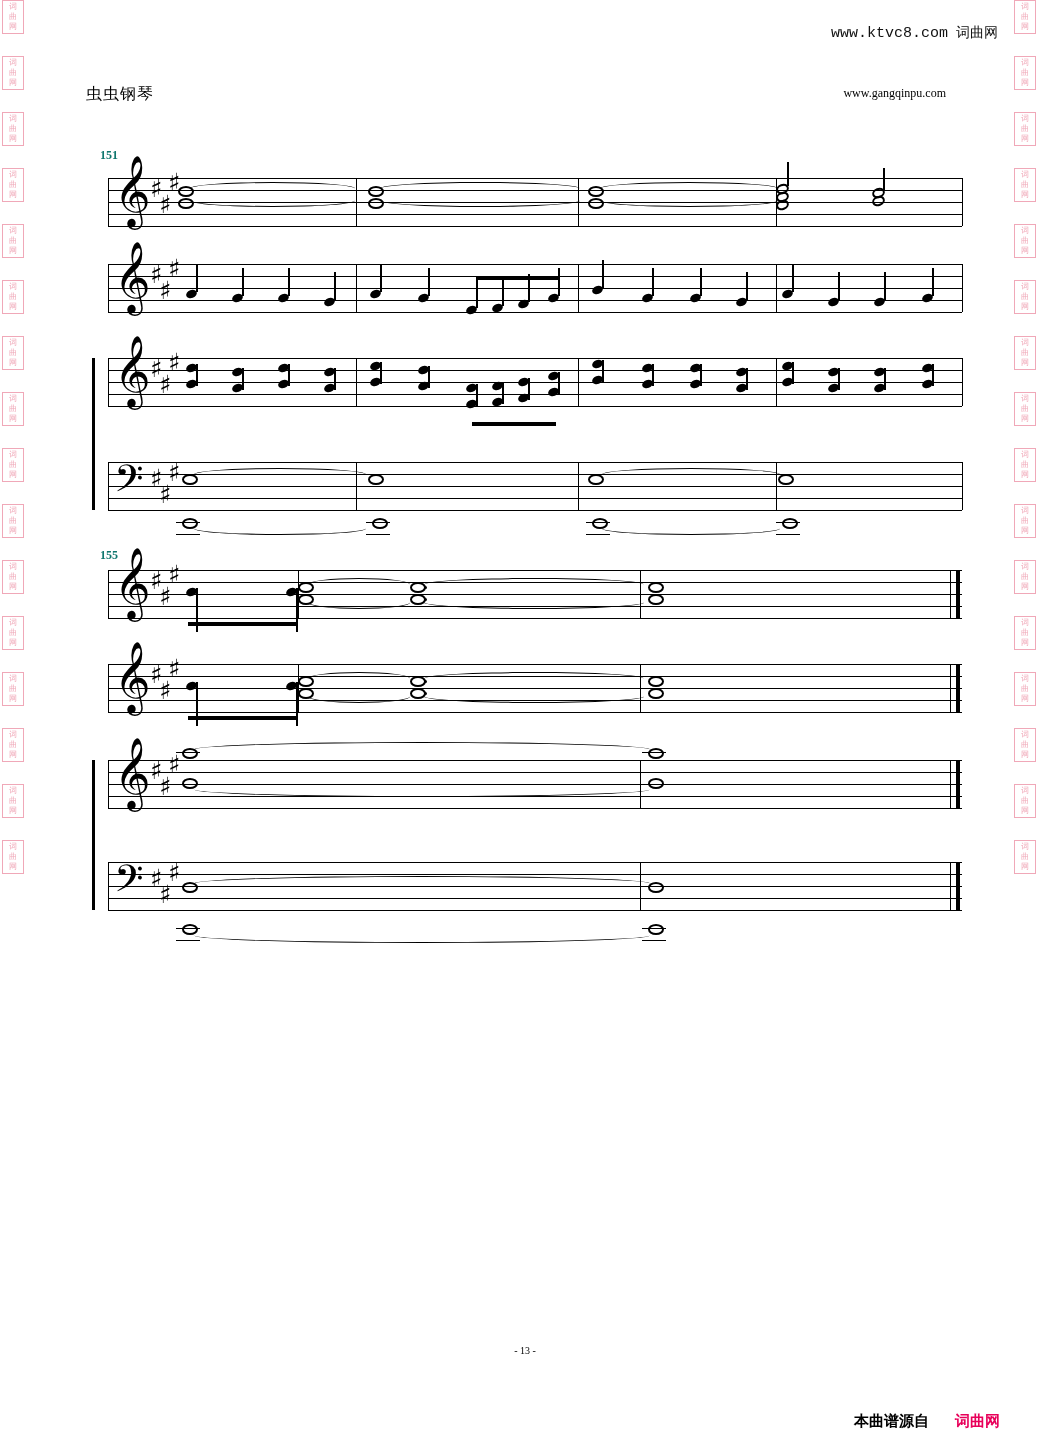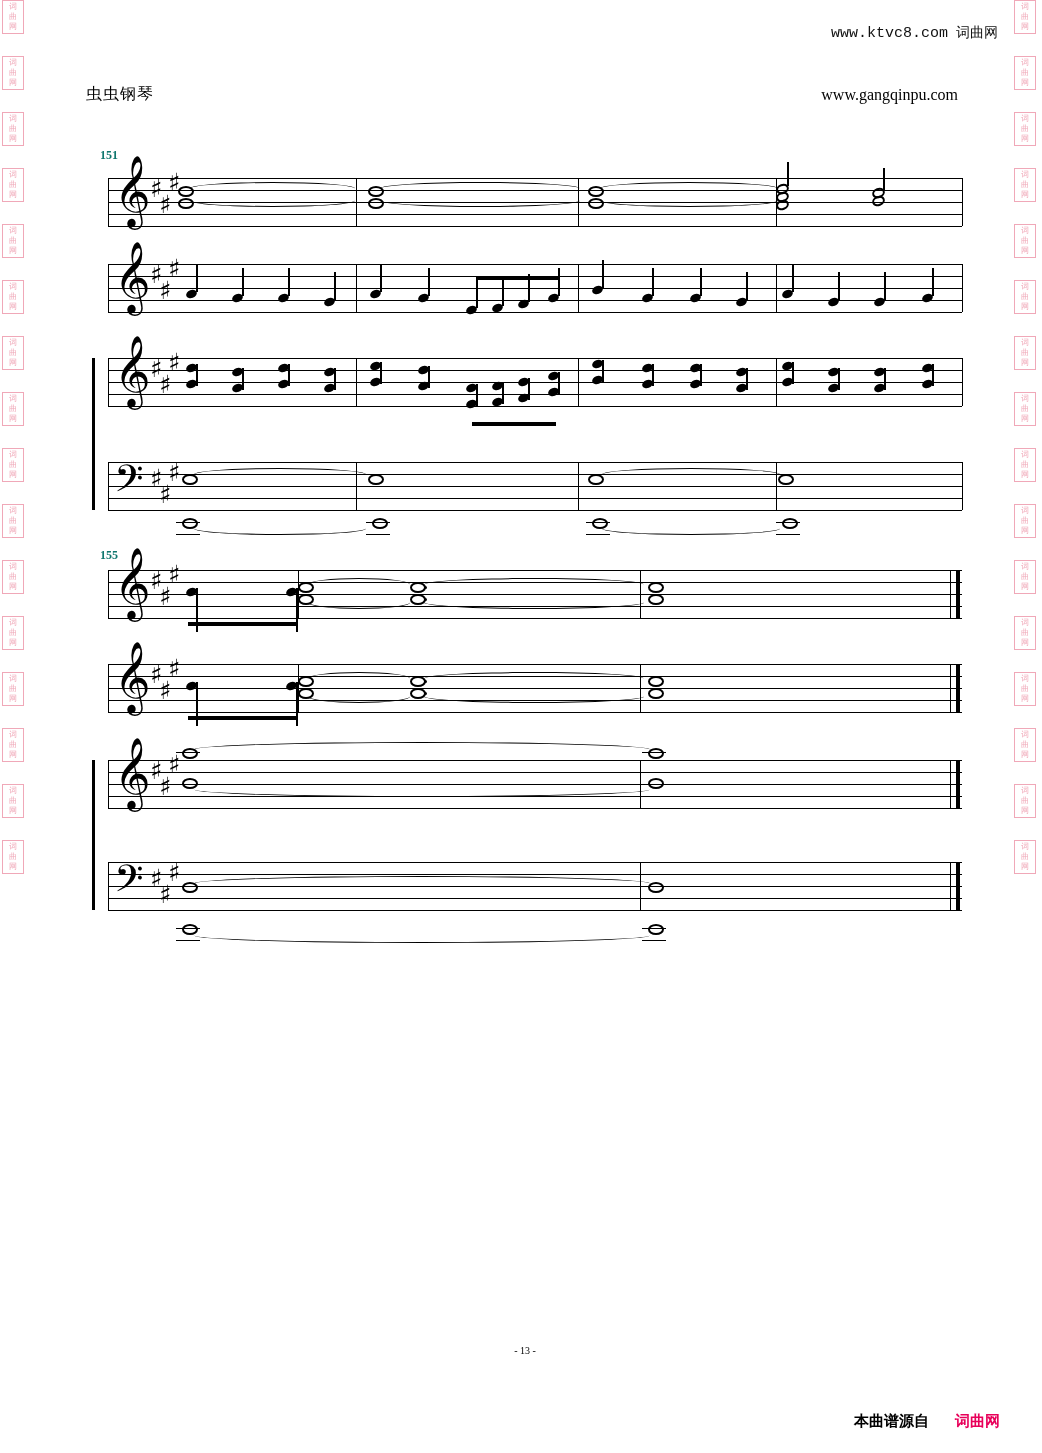--- a/index.html
+++ b/index.html
@@ -60,22 +60,22 @@
     top: 84px;
     left: 86px;
     font-size: 16px;
     font-family: "DejaVu Sans", sans-serif;
     color: #000;
     letter-spacing: 1px;
   }
   .site-right {
     position: absolute;
     top: 86px;
-    right: 84px;
-    font-size: 16px;
+    right: 96px;
+    font-size: 12px;
     font-family: "Liberation Serif", serif;
     color: #000;
   }
 
   
   .score {
     position: absolute;
     left: 0;
     top: 0;
     width: 1042px;

